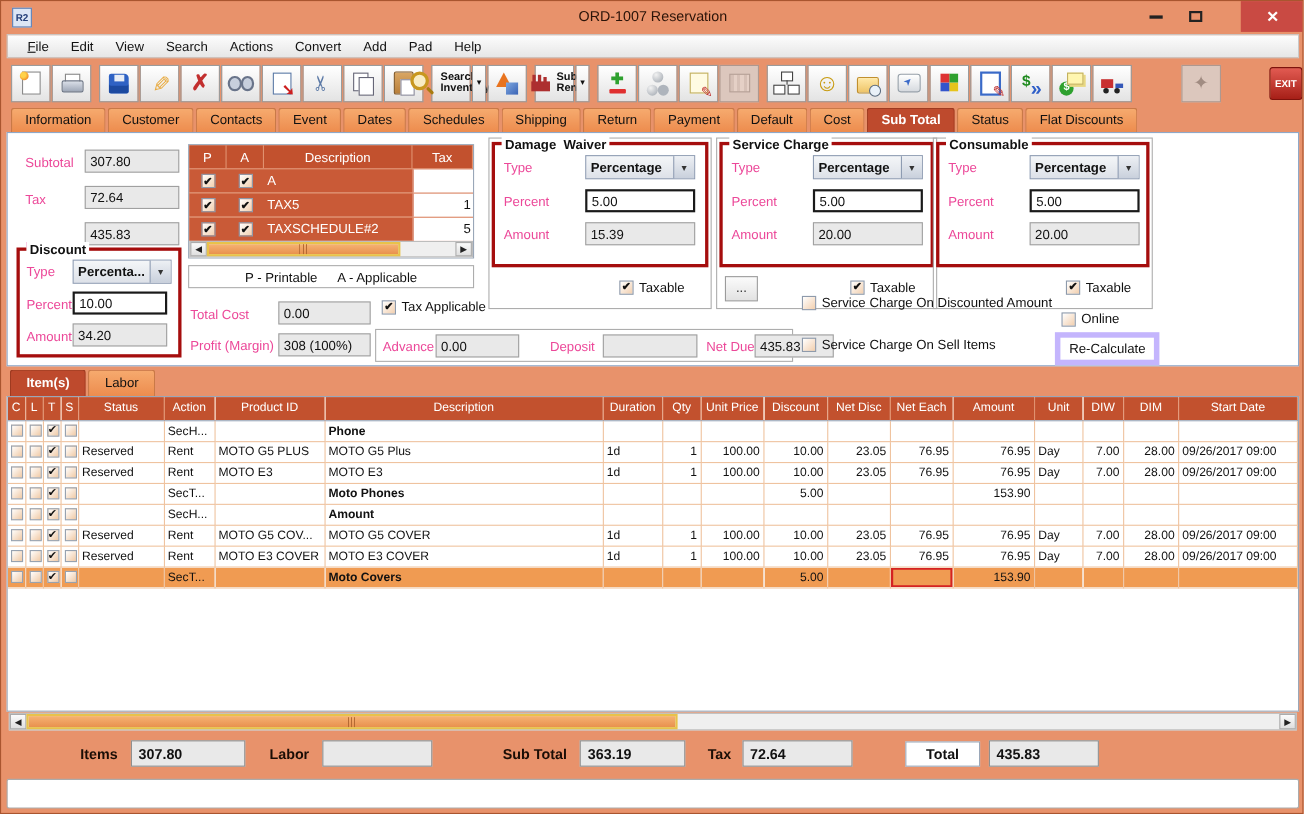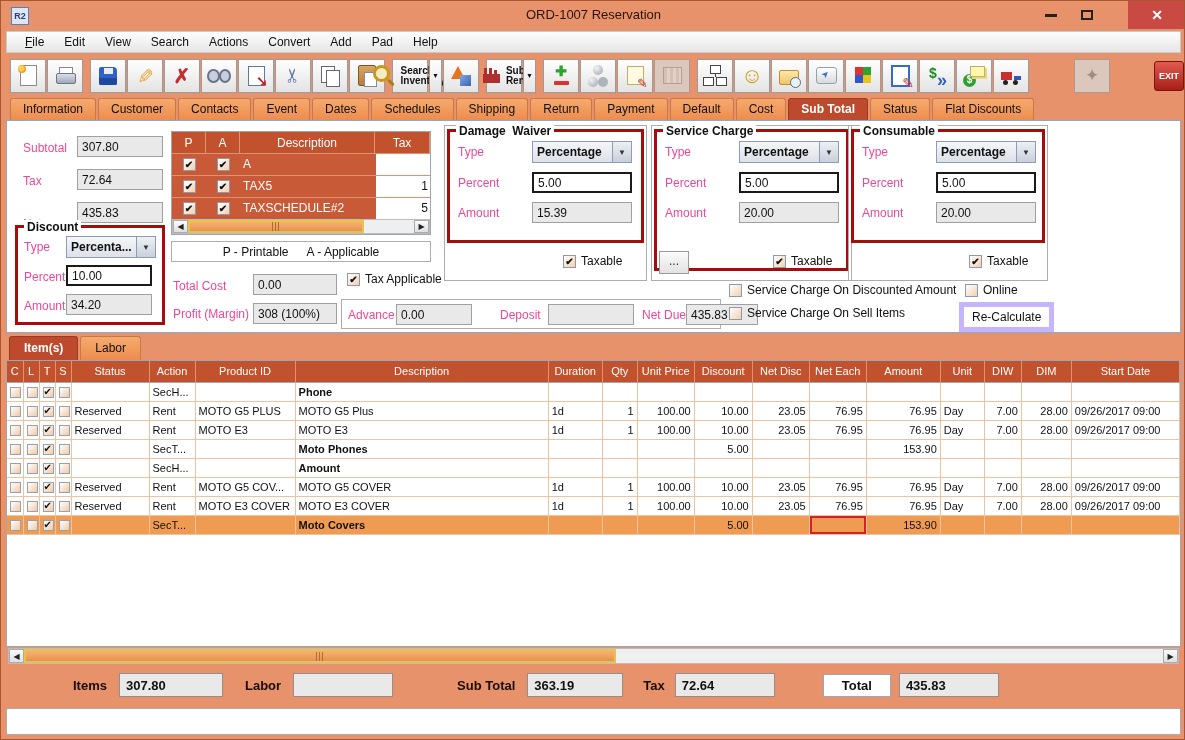--- a/index.html
+++ b/index.html
@@ -388,21 +388,21 @@
       <div class="field edit" style="left:82px;top:40px;width:100px;">5.00</div>
       <span class="plabel" style="left:8px;top:74px;">Amount</span>
       <div class="field" style="left:82px;top:70px;width:100px;">15.39</div>
     </div>
     <div class="cbrow" style="left:556px;top:133px;">
       <span class="cb" id="cb-dw">✔</span>
       <span>Taxable</span>
     </div>
 
     <div class="gbox" style="left:644px;top:4px;width:201px;height:156px;"></div>
-    <div class="gbox red" style="left:647px;top:8px;width:195px;height:142px;background:#fff;">
+    <div class="gbox red" style="left:647px;top:8px;width:195px;height:114px;background:#fff;">
       <span class="gtitle">Service Charge</span>
       <span class="plabel" style="left:8px;top:13px;">Type</span>
       <div class="combo" style="left:82px;top:9px;width:100px;">
         <span class="ctxt">Percentage</span>
         <span class="cbtn">▼</span>
       </div>
       <span class="plabel" style="left:8px;top:44px;">Percent</span>
       <div class="field edit" style="left:82px;top:40px;width:100px;">5.00</div>
       <span class="plabel" style="left:8px;top:74px;">Amount</span>
       <div class="field" style="left:82px;top:70px;width:100px;">20.00</div>
@@ -424,21 +424,21 @@
       <span class="plabel" style="left:8px;top:44px;">Percent</span>
       <div class="field edit" style="left:82px;top:40px;width:100px;">5.00</div>
       <span class="plabel" style="left:8px;top:74px;">Amount</span>
       <div class="field" style="left:82px;top:70px;width:100px;">20.00</div>
     </div>
     <div class="cbrow" style="left:962px;top:133px;">
       <span class="cb" id="cb-con">✔</span>
       <span>Taxable</span>
     </div>
 
-    <div class="cbrow" style="left:722px;top:162px;">
+    <div class="cbrow" style="left:722px;top:147px;">
       <span class="cb" id="cb-scd"></span>
       <span>Service Charge On Discounted Amount</span>
     </div>
     <div class="cbrow" style="left:958px;top:162px;">
       <span class="cb" id="cb-onl"></span>
       <span>Online</span>
     </div>
     <div class="cbrow" style="left:722px;top:185px;">
       <span class="cb" id="cb-scs"></span>
       <span>Service Charge On Sell Items</span>

